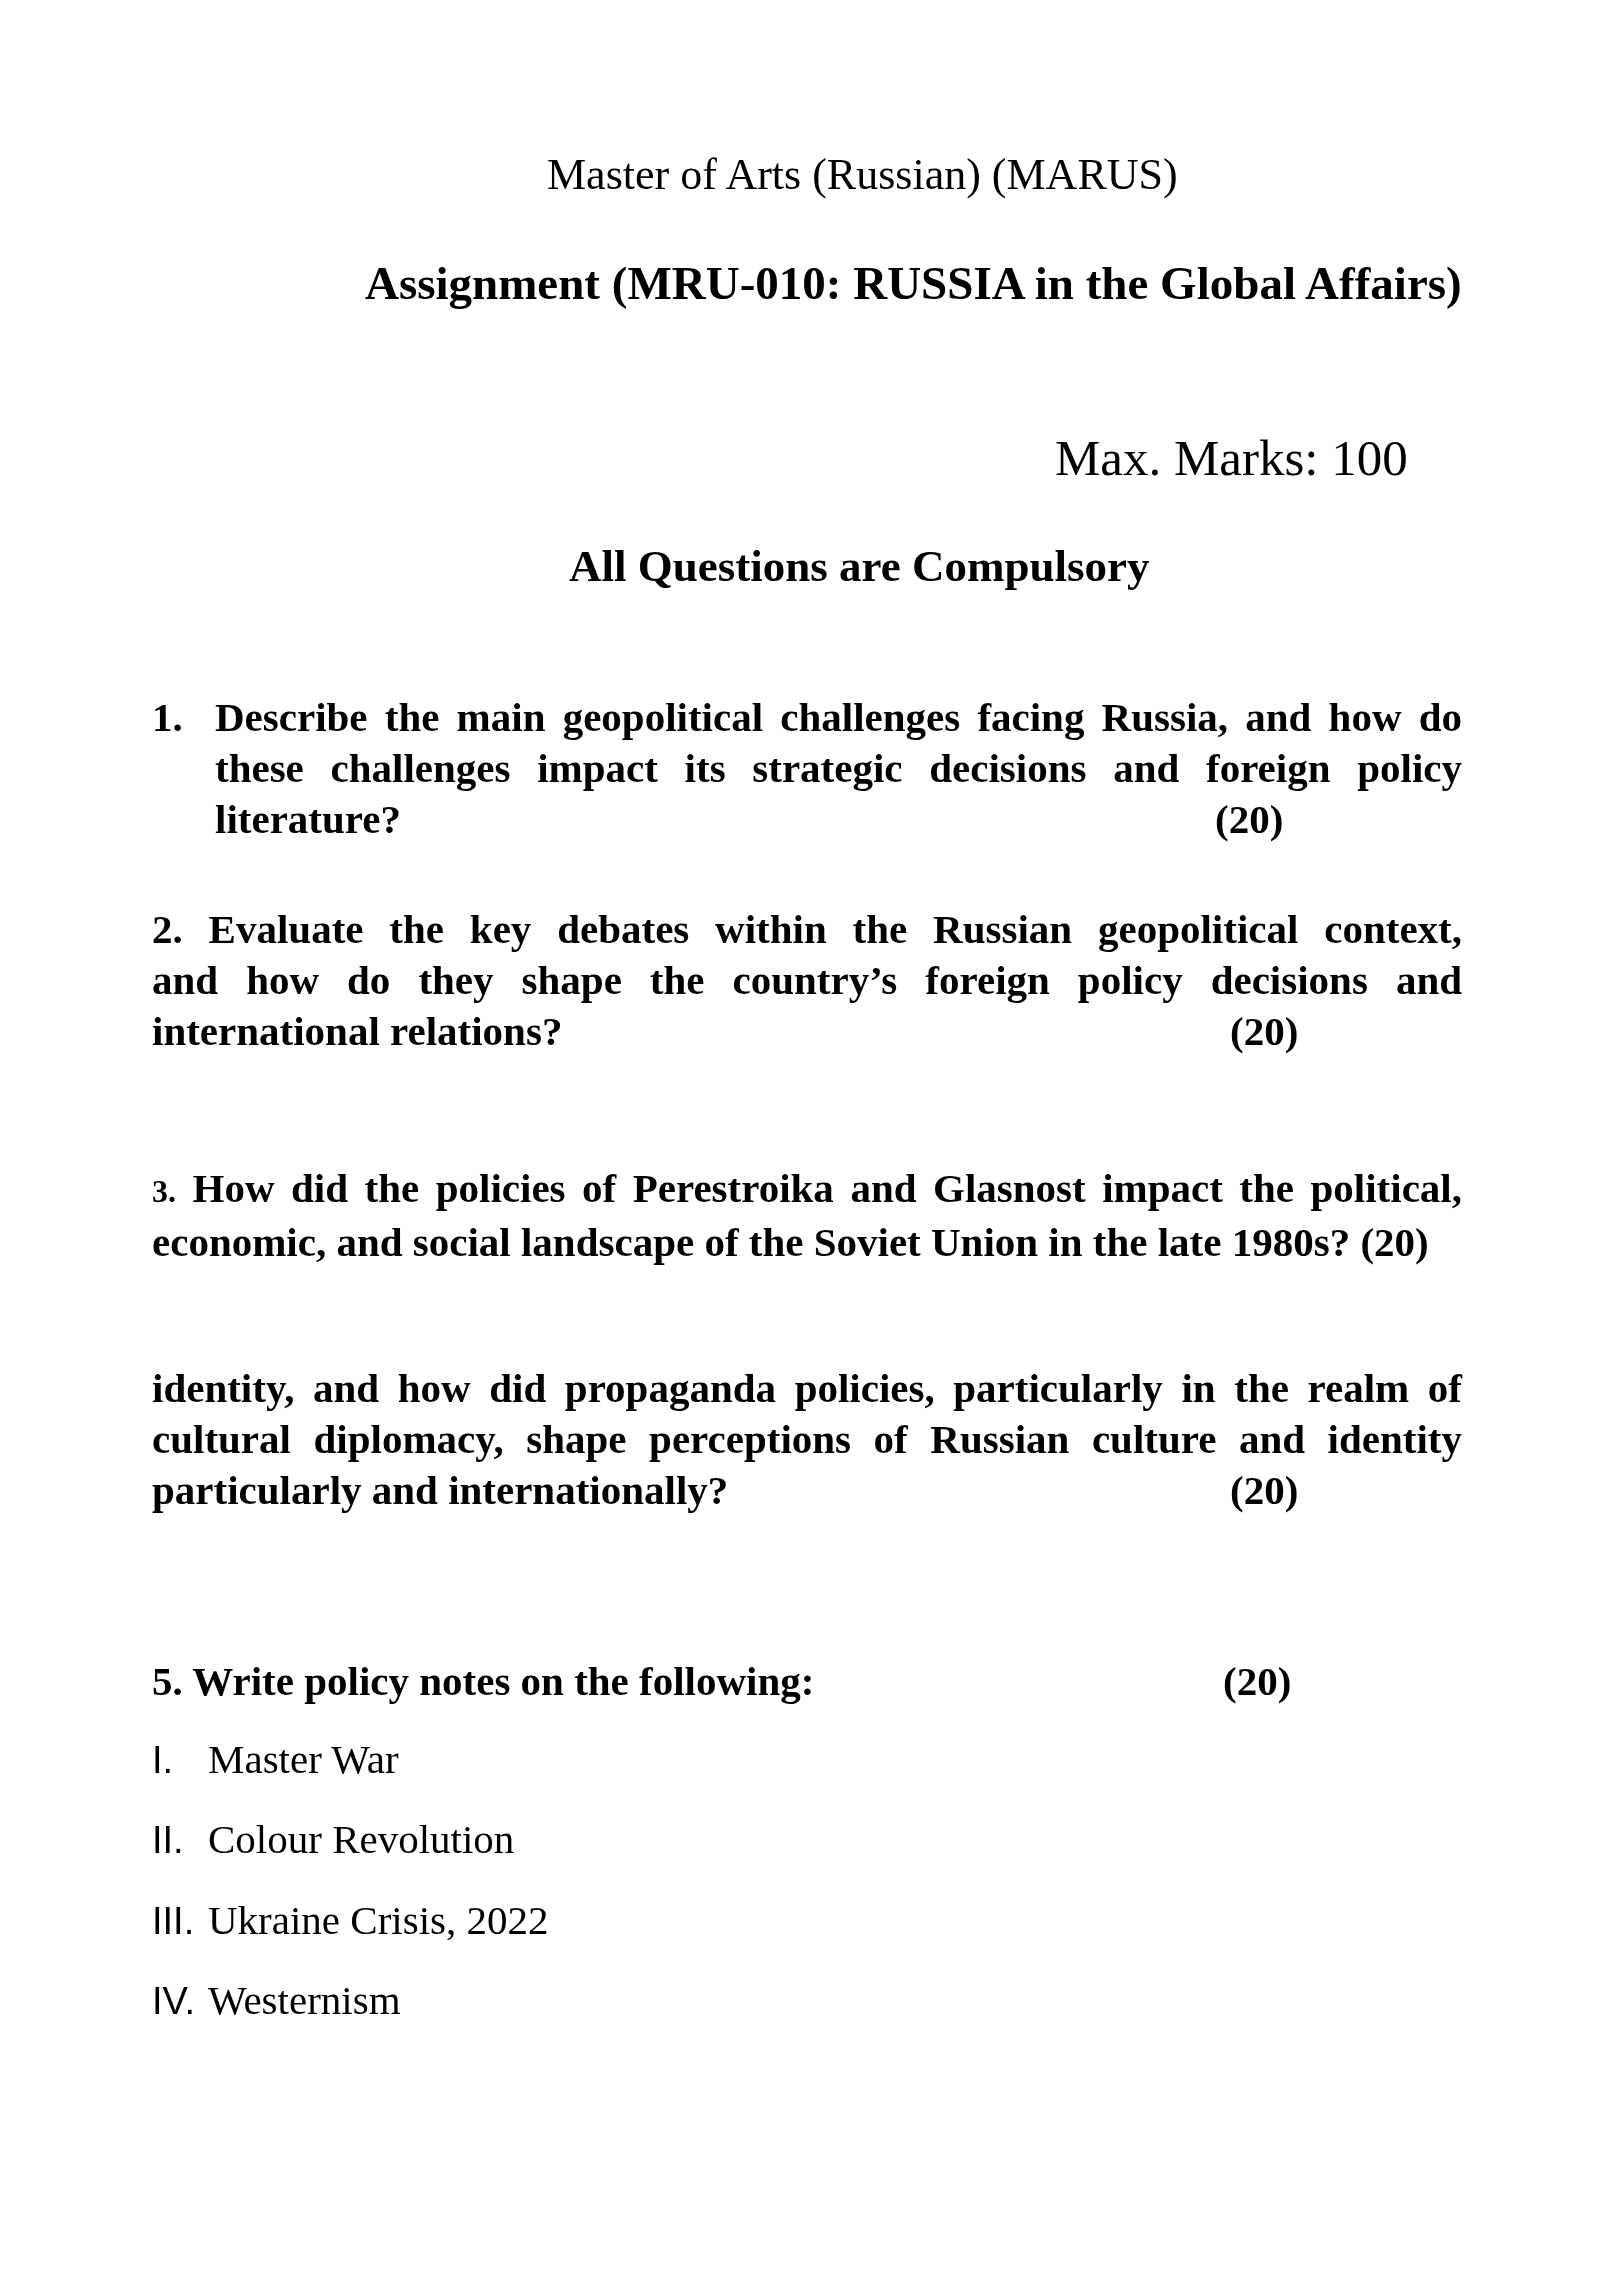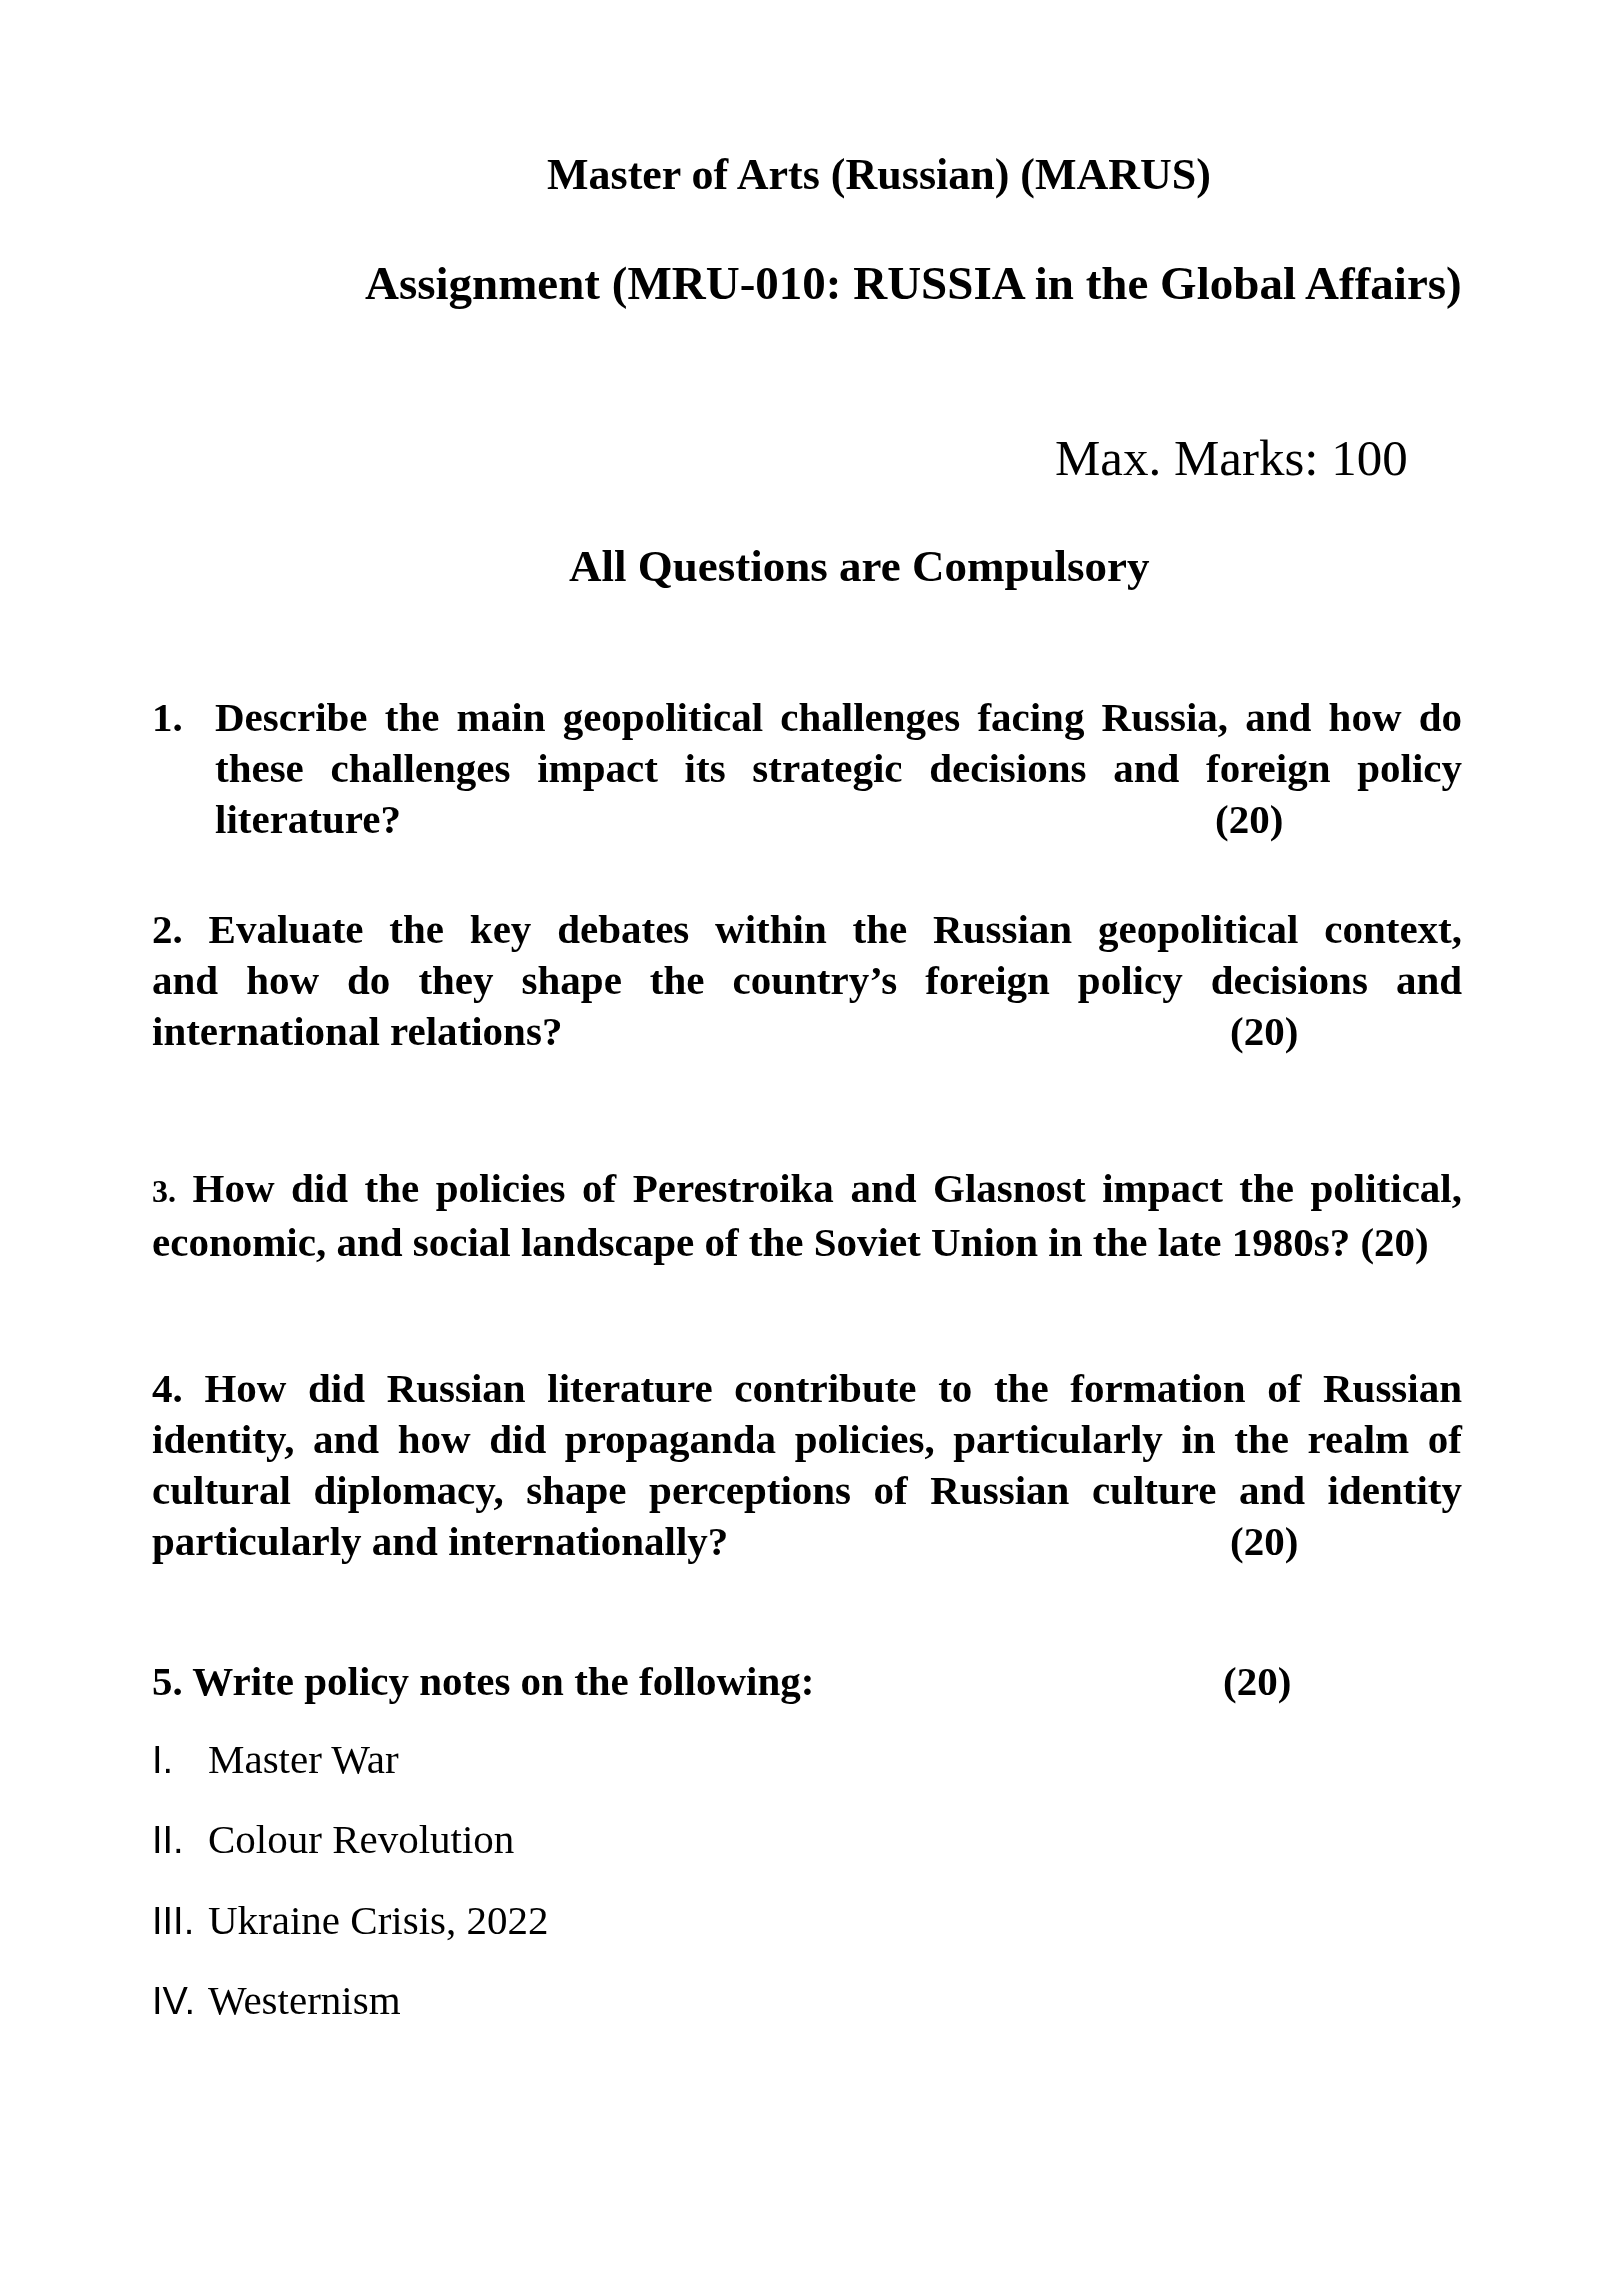--- a/index.html
+++ b/index.html
@@ -7,21 +7,21 @@
   body {
     width: 1620px;
     height: 2293px;
     position: relative;
     background: #ffffff;
     color: #000000;
     font-family: "Liberation Serif", "DejaVu Serif", serif;
     overflow: hidden;
   }
   
-  .t1 { position: absolute; left: 547px; top: 153px; font-size: 44px; font-weight: bold; line-height: 1; white-space: nowrap; }
+  .t1 { position: absolute; left: 547px; top: 153px; font-size: 44px; font-weight: normal; line-height: 1; white-space: nowrap; }
   .t2 { position: absolute; left: 365px; top: 260px; font-size: 47px; font-weight: bold; line-height: 1; white-space: nowrap; }
   .maxmarks { position: absolute; left: 1055px; top: 433px; font-size: 51px; font-weight: normal; line-height: 1; white-space: nowrap; }
   .allq { position: absolute; left: 569px; top: 544px; font-size: 45px; font-weight: bold; line-height: 1; white-space: nowrap; text-align: center; }
 
   
   .q {
     position: absolute;
     left: 152px;
     right: 158px;
     font-size: 41px;
@@ -72,21 +72,20 @@
   <div class="ln jl">and how do they shape the country’s foreign policy decisions and</div>
   <div class="ln"><span>international relations?</span><span class="marks" style="left:1078px">(20)</span></div>
 </div>
 
 <div class="q" style="top:1163px">
   <div class="ln jl"><span class="qno-small">3.</span> <span>How did the policies of Perestroika and Glasnost impact the political,</span></div>
   <div class="ln"><span>economic, and social landscape of the Soviet Union in the late 1980s?</span> <span>(20)</span></div>
 </div>
 
 <div class="q" style="top:1363px">
-  <div class="ln jl"><span>4.</span> <span>How did Russian literature contribute to the formation of Russian</span></div>
   <div class="ln jl">identity, and how did propaganda policies, particularly in the realm of</div>
   <div class="ln jl">cultural diplomacy, shape perceptions of Russian culture and identity</div>
   <div class="ln"><span>particularly and internationally?</span><span class="marks" style="left:1078px">(20)</span></div>
 </div>
 
 <div class="q" style="top:1656px">
   <div class="ln"><span>5.</span> <span>Write policy notes on the following:</span><span class="marks" style="left:1071px">(20)</span></div>
 </div>
 
 <div class="item" style="top:1734px"><span class="rn">I.</span><span>Master War</span></div>

